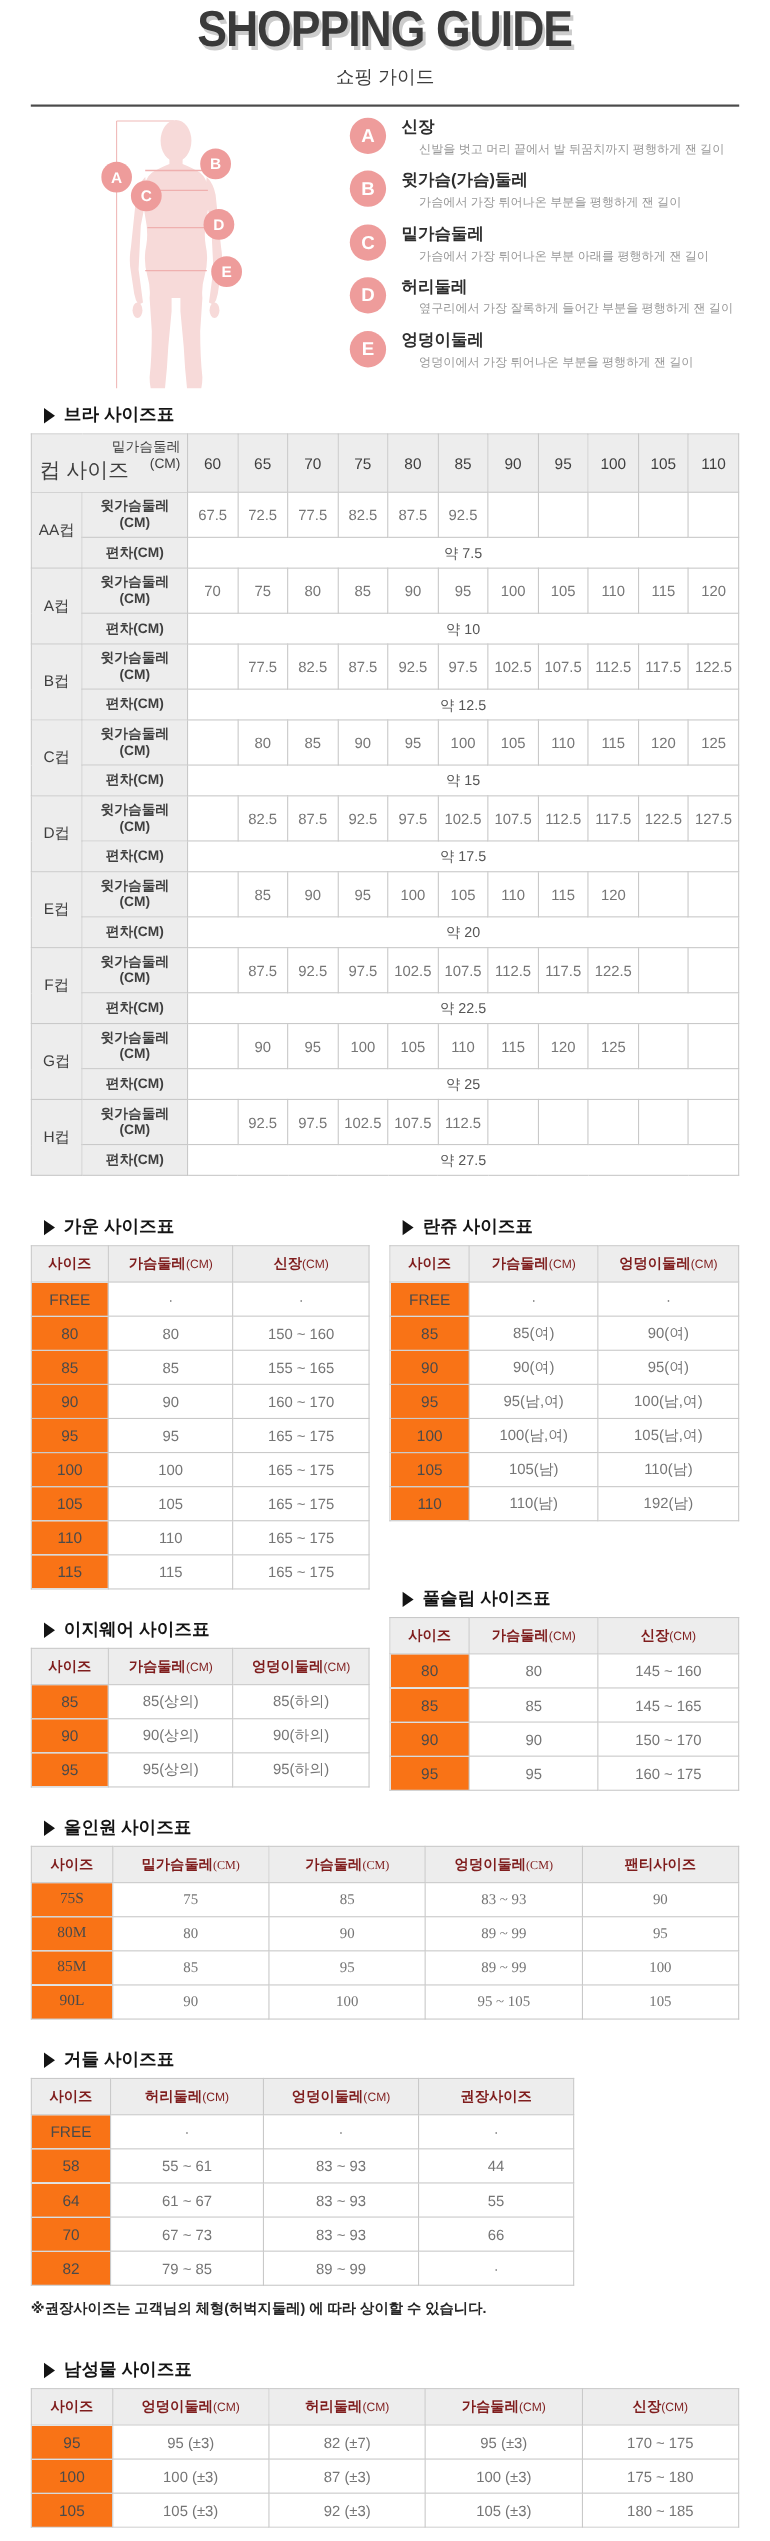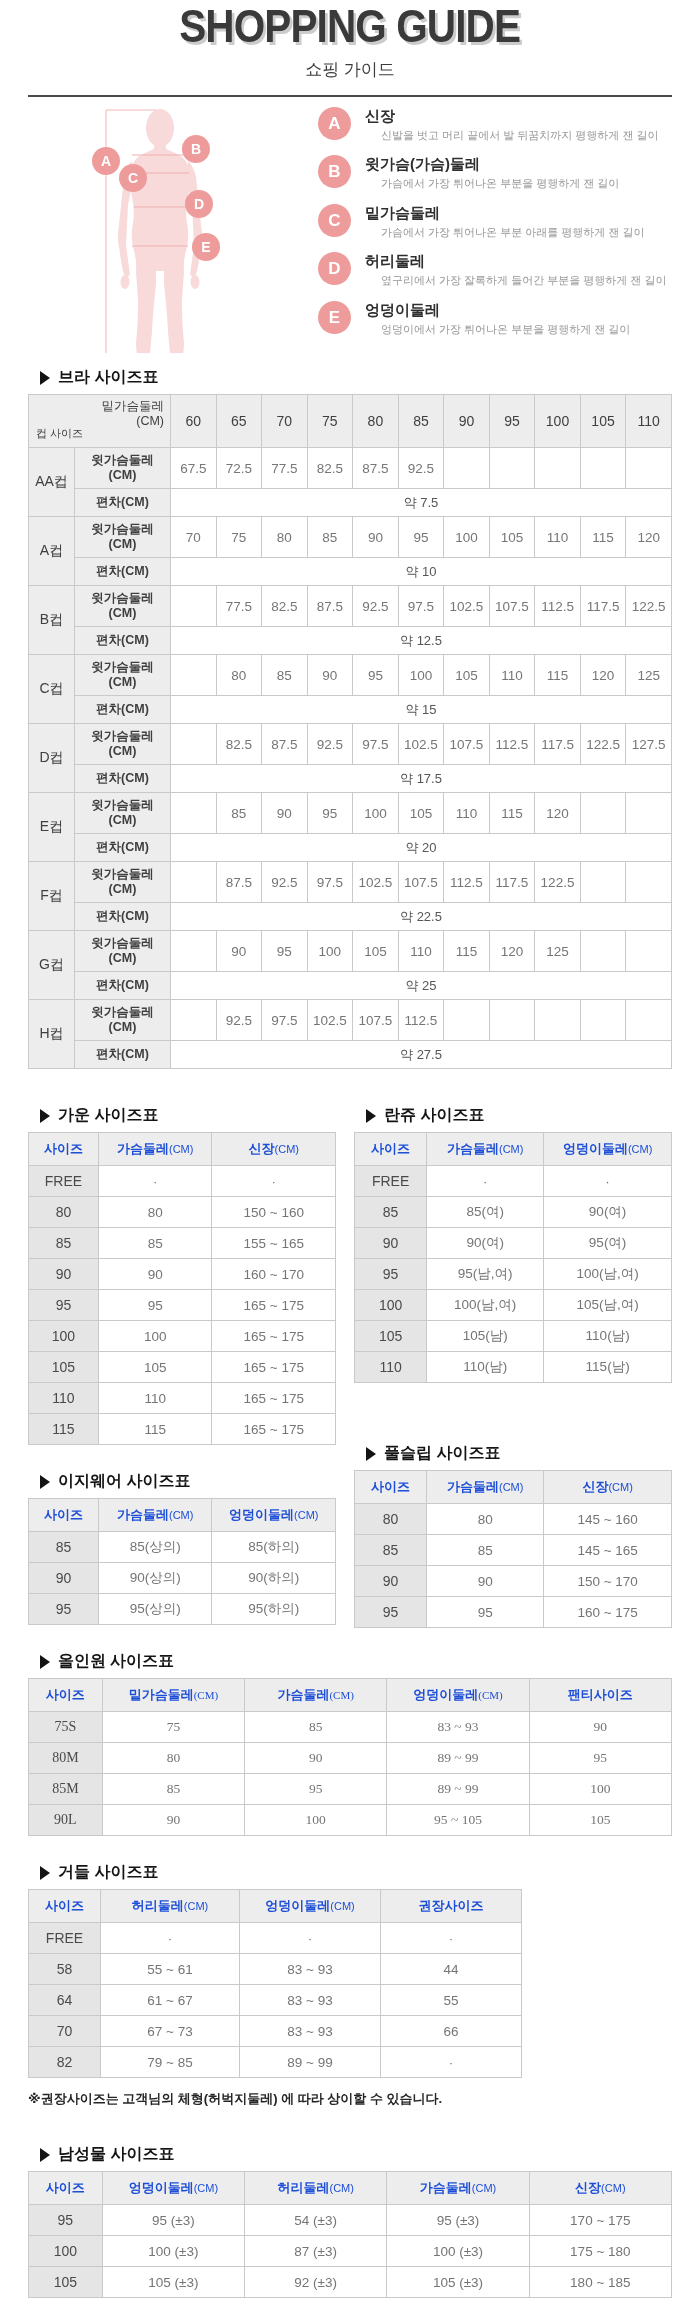--- a/index.html
+++ b/index.html
@@ -31,23 +31,23 @@
   .mt-easy{margin-top:26px;}
   .mt-full{margin-top:60px;}
   .sec-allinone{margin-top:23px;font-family:Liberation Serif, serif;}
   .sec-girdle{margin-top:26px;}
   .sec-mens{margin-top:36px;}
 
   
   table{border-collapse:collapse;table-layout:fixed;border:1px solid #9b9b9b;}
   th,td{border:1px solid #c9c9c9;text-align:center;overflow:hidden;}
   .simple{width:100%;}
-  .simple th{background:#ededed;height:30px;font-size:13px;font-weight:700;color:#1d4ed8;}
+  .simple th{background:#ededed;height:30px;font-size:13px;font-weight:700;color:#7f1d1d;}
   .simple td{height:28px;font-size:13.5px;color:#757575;background:#fff;}
-  .simple td.rowhead{background:#e5e5e5;color:#4a4a4a;font-size:14px;}
+  .simple td.rowhead{background:#f97316;color:#4a4a4a;font-size:14px;}
   .cm{font-size:11px;font-weight:400;}
   .t3 th:first-child{width:21.8%}.t3 th:nth-child(2){width:36%}
   .t4 th:first-child{width:14%}.t4 th:nth-child(2){width:27.6%}
   .t5 th:first-child{width:11%}
   .w-girdle{width:494px;}
 
   
   .grid{display:flex;margin:36px 28px 0;}
   .col-l{width:312px;}
   .col-r{width:322px;margin-left:18px;}
@@ -55,21 +55,21 @@
   
   .bra{width:100%;}
   .bra thead th{height:50px;background:#ededed;font-weight:400;font-size:14px;color:#3f3f3f;}
   .bra .cuplab{background:#ededed;font-size:14px;font-weight:400;color:#3f3f3f;}
   .bra .rlab{background:#ededed;font-weight:700;color:#3f3f3f;font-size:12.5px;line-height:15px;white-space:pre-line;padding:2px 0;}
   .bra td.val{height:38px;font-size:13.5px;color:#767676;background:#fff;}
   .bra td.dev{height:25px;font-size:13px;color:#565656;background:#fff;}
   .corner{position:relative;background-color:#ededed;
     background-image:linear-gradient(to bottom right,rgba(0,0,0,0) calc(50% - 1px),#ababab calc(50% - 1px),#ababab calc(50% + 1px),rgba(0,0,0,0) calc(50% + 1px));}
   .corner .ct{position:absolute;top:4px;right:6px;font-size:12.5px;color:#3f3f3f;text-align:right;white-space:pre-line;line-height:15px;}
-  .corner .cb{position:absolute;bottom:6px;left:7px;font-size:11px;color:#3f3f3f;}
+  .corner .cb{position:absolute;bottom:6px;left:7px;font-size:19px;color:#3f3f3f;}
 
   .note{margin:12px 28px 0;font-size:13px;font-weight:700;color:#252525;}
 </style>
 </head>
 <body>
 
 <div class="header">
   <div class="title">SHOPPING GUIDE</div>
   <div class="subtitle">쇼핑 가이드</div>
   <div class="divider"></div>
@@ -519,21 +519,21 @@
             <td>105(남,여)</td>
           </tr>
           <tr>
             <td class="rowhead">105</td>
             <td>105(남)</td>
             <td>110(남)</td>
           </tr>
           <tr>
             <td class="rowhead">110</td>
             <td>110(남)</td>
-            <td>115(남)</td>
+            <td>192(남)</td>
           </tr>
         </tbody>
       </table>
 
     <div class="sec-h mt-full">
       <span class="tri"></span>
       <span>풀슬립 사이즈표</span>
     </div>
     <table class="simple t3">
         <thead>
@@ -679,21 +679,21 @@
           <th>엉덩이둘레<span class="cm">(CM)</span></th>
           <th>허리둘레<span class="cm">(CM)</span></th>
           <th>가슴둘레<span class="cm">(CM)</span></th>
           <th>신장<span class="cm">(CM)</span></th>
         </tr>
       </thead>
       <tbody>
         <tr>
           <td class="rowhead">95</td>
           <td>95 (±3)</td>
-          <td>54 (±3)</td>
+          <td>82 (±7)</td>
           <td>95 (±3)</td>
           <td>170 ~ 175</td>
         </tr>
         <tr>
           <td class="rowhead">100</td>
           <td>100 (±3)</td>
           <td>87 (±3)</td>
           <td>100 (±3)</td>
           <td>175 ~ 180</td>
         </tr>

